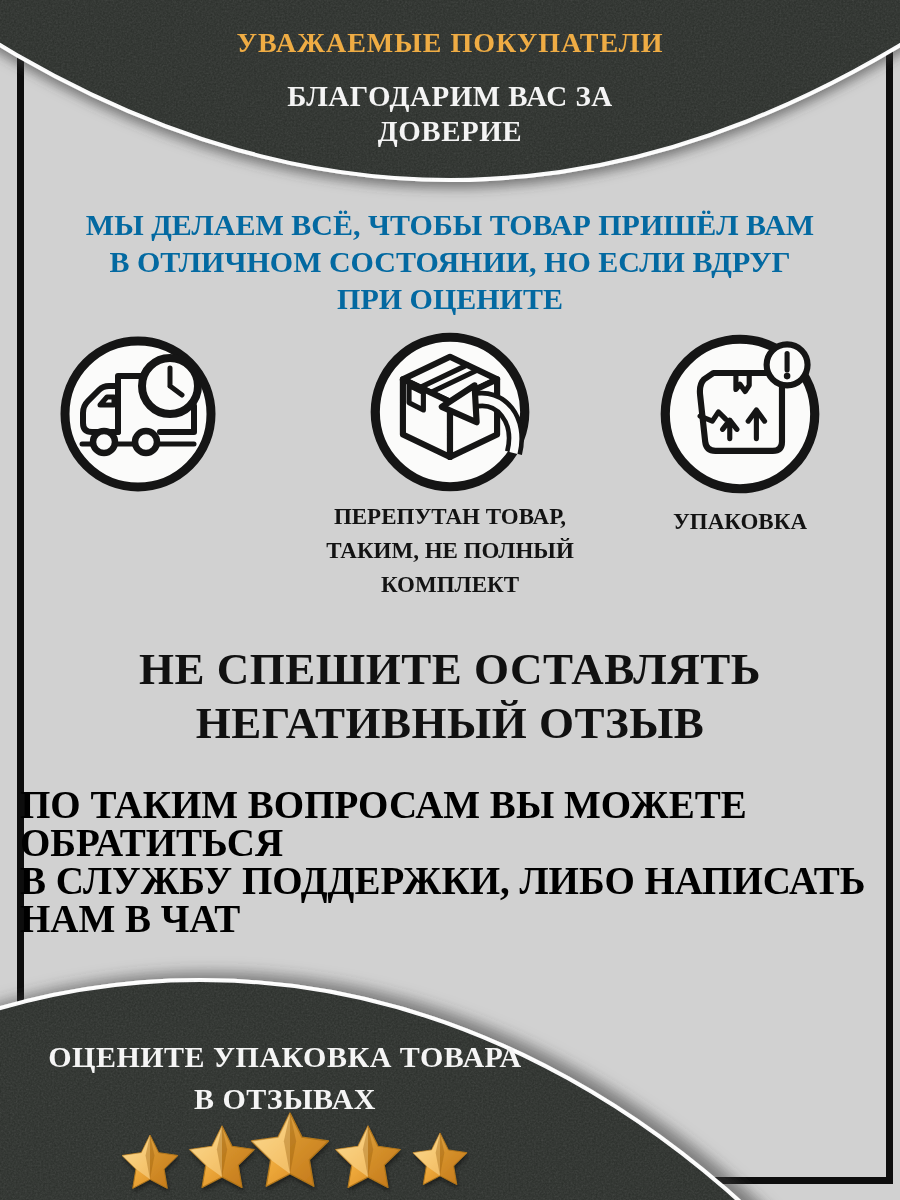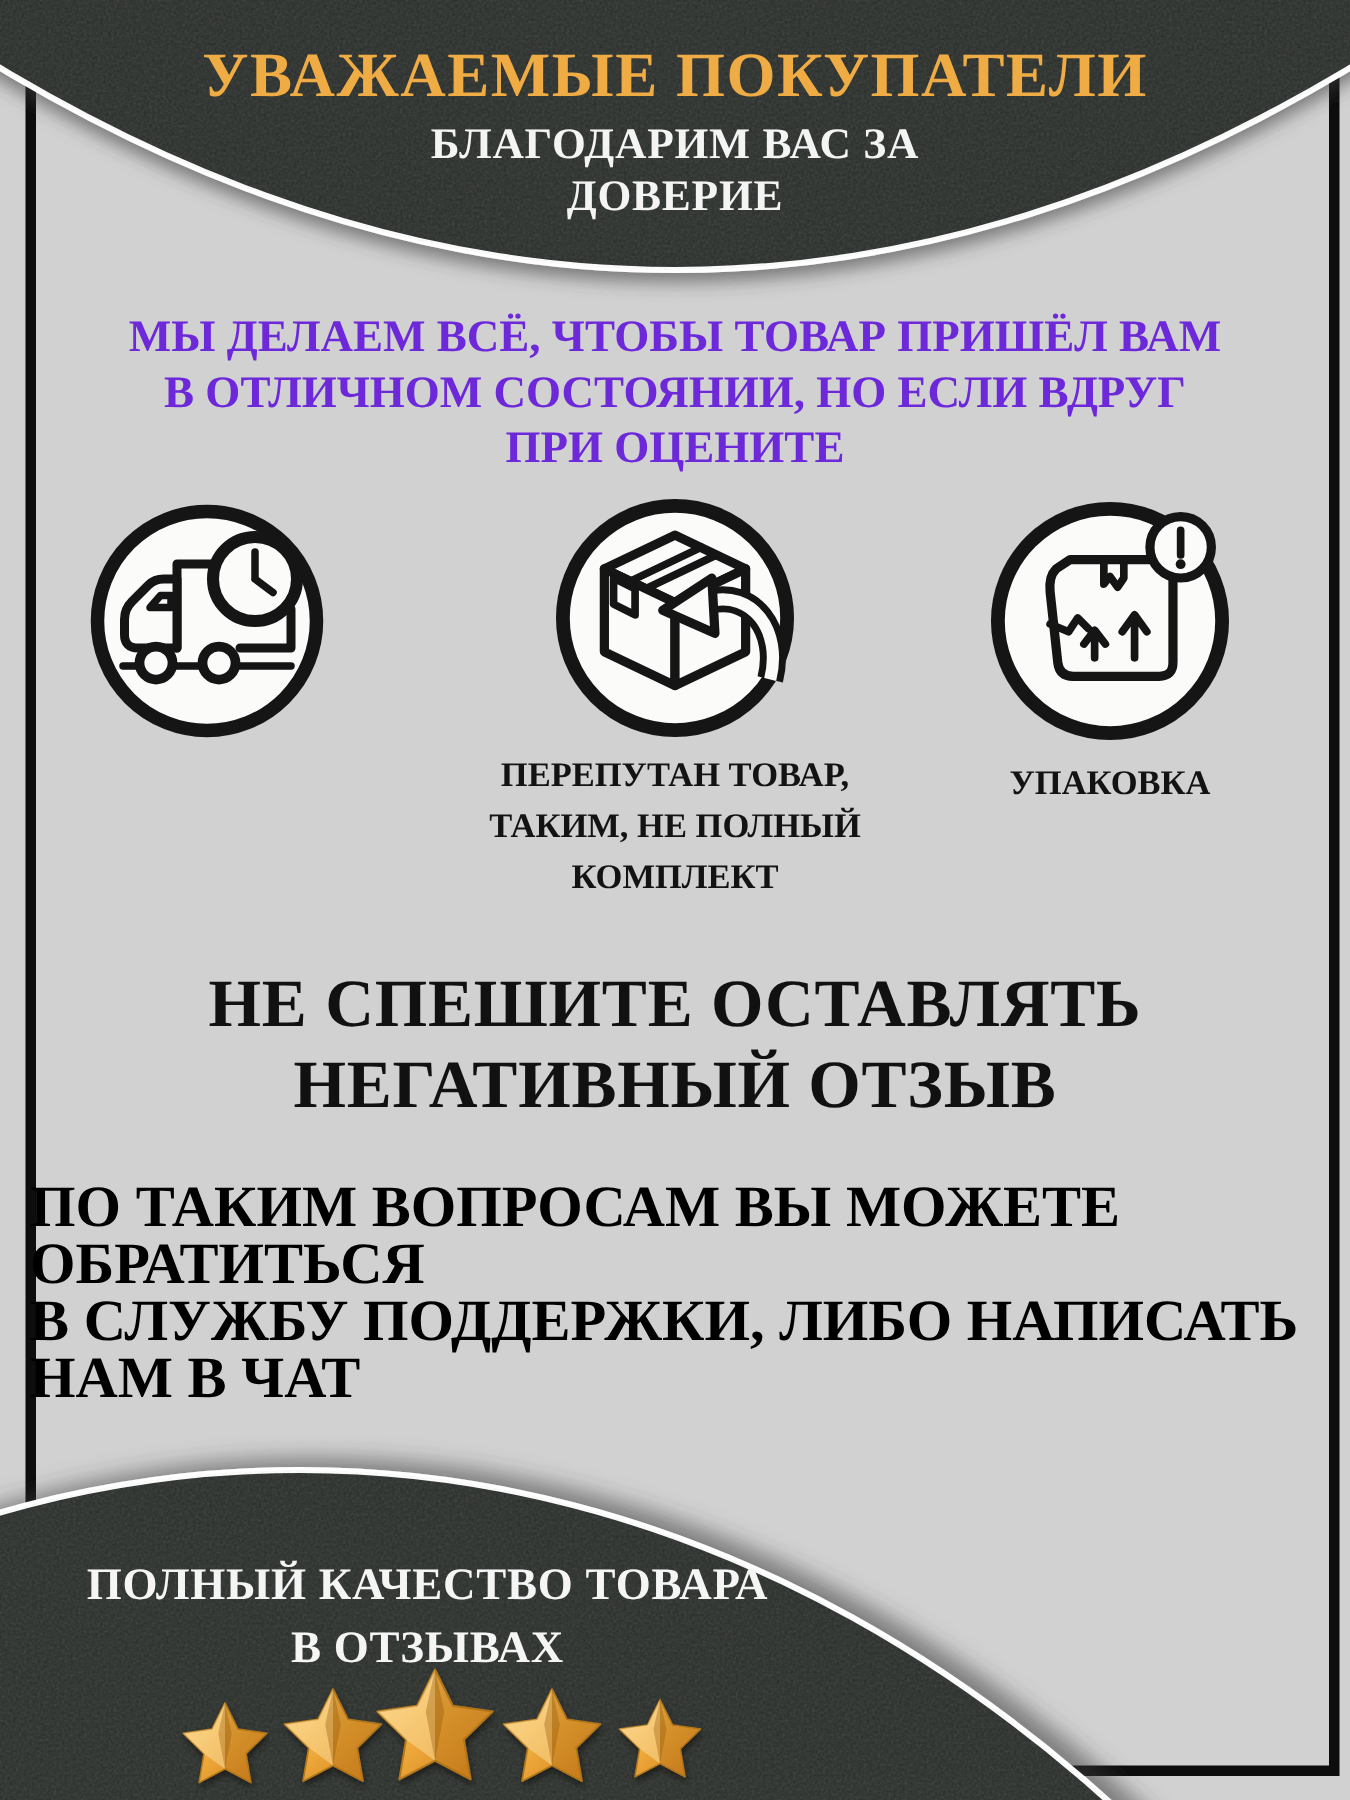--- a/index.html
+++ b/index.html
@@ -7,29 +7,29 @@
     position:relative; width:900px; height:1200px; overflow:hidden;
     background:#d1d1d1;
     font-family:"Liberation Serif", serif; font-weight:700;
   }
   .abs{position:absolute;}
   .bgsvg{position:absolute; left:0; top:0; z-index:0;}
   .content{position:absolute; left:0; top:0; width:900px; height:1200px; z-index:2;}
   .line{display:block;}
   .header-title{
     left:0; top:27px; width:900px; text-align:center;
-    font-size:42px; letter-spacing:1px; color:#efac44;
+    font-size:28px; letter-spacing:1px; color:#efac44;
   }
   .header-sub{
     left:0; top:79px; width:900px; text-align:center;
     font-size:29px; line-height:35px; color:#f4f4f4; letter-spacing:.5px;
   }
   .intro{
     left:20px; top:206px; width:860px; text-align:center;
-    font-size:30px; line-height:37px; color:#6d28d9;
+    font-size:30px; line-height:37px; color:#0369a1;
   }
   .issue-label{ text-align:center; font-size:23px; line-height:34px; color:#131313; }
   .lbl1{ left:18px;  top:500px; width:240px; }
   .lbl2{ left:320px; top:500px; width:260px; }
   .lbl3{ left:620px; top:505px; width:240px; }
   .icon-svg{ position:absolute; }
   .icon1{ left:54px;  top:330px; }
   .icon2{ left:364px; top:326px; }
   .icon3{ left:654px; top:328px; }
   .headline{
@@ -167,21 +167,21 @@
       <span class="line">НЕГАТИВНЫЙ ОТЗЫВ</span>
     </div>
 
     <div class="abs support">
       <span class="line">ПО ТАКИМ ВОПРОСАМ ВЫ МОЖЕТЕ ОБРАТИТЬСЯ</span>
       <span class="line">В СЛУЖБУ ПОДДЕРЖКИ, ЛИБО НАПИСАТЬ</span>
       <span class="line">НАМ В ЧАТ</span>
     </div>
 
     <div class="abs footer-text">
-      <span class="line">ПОЛНЫЙ КАЧЕСТВО ТОВАРА</span>
+      <span class="line">ОЦЕНИТЕ УПАКОВКА ТОВАРА</span>
       <span class="line">В ОТЗЫВАХ</span>
     </div>
 
     <div class="abs stars">
       <svg width="0" height="0" style="position:absolute">
         <defs>
           <linearGradient id="goldG" x1="0" y1="0" x2="1" y2="1">
             <stop offset="0" stop-color="#f9d27c"></stop>
             <stop offset="0.5" stop-color="#eda83a"></stop>
             <stop offset="1" stop-color="#d07f1c"></stop>

